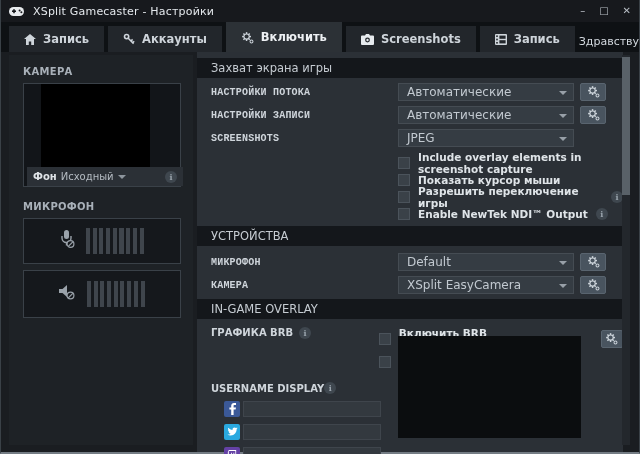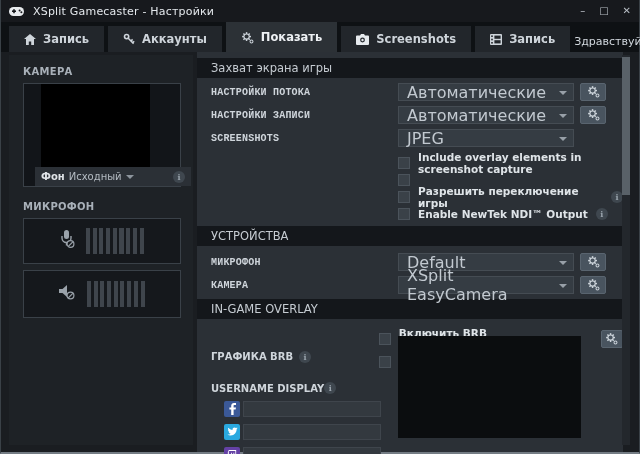--- a/index.html
+++ b/index.html
@@ -27,21 +27,21 @@
     border-top:4px solid #8d959d; display:inline-block; }
 
   
   .content { position:relative; height:400px; background:#1a1d21; }
 
   
   .sidebar { position:absolute; left:8px; top:3px; width:184px; height:390px; background:#1e2226; padding:11px 0 0 14px; }
   .side-label { font-size:10px; font-weight:bold; color:#a9b1b9; letter-spacing:.3px; }
   .cam-panel { margin-top:6px; width:158px; height:104px; border:1px solid #3a4148; background:#121519; position:relative; }
   .cam-video { position:absolute; left:17px; top:0; width:109px; height:85px; background:#000; }
-  .cam-bottom { position:absolute; left:11px; bottom:0; width:100%; height:19px; background:#2b3036;
+  .cam-bottom { position:absolute; left:3px; bottom:0; width:100%; height:19px; background:#2b3036;
     display:flex; align-items:center; padding:0 6px; gap:4px; font-size:10px; }
   .cam-bottom .b1 { font-weight:bold; color:#dfe3e7; }
   .cam-bottom .b2 { color:#b6bdc4; }
   .meter-panel { margin-top:6px; width:158px; height:46px; border:1px solid #3a4148; background:#15181c;
     display:flex; align-items:center; justify-content:center; gap:10px; }
   .bars { width:60px; height:26px;
     background:repeating-linear-gradient(90deg,#3f454c 0 4px,transparent 4px 6.7px); }
   .mt14 { margin-top:14px; }
 
   .info-icon { width:12px; height:12px; border-radius:50%; background:#3f474f; color:#9aa4ad;
@@ -50,31 +50,31 @@
   .cam-bottom .info-icon { margin-left:auto; }
 
   
   .main { position:absolute; left:196px; top:0; width:426px; height:400px; background:#2b3036; }
   .sec-header { margin-top:6px; height:20px; background:#14171b; display:flex; align-items:center;
     padding-left:14px; font-size:11.5px; color:#c6ccd2; }
   .row { display:flex; align-items:center; margin-top:5px; height:18px; }
   .row-label { width:201px; padding-left:14px; font-size:10px; font-weight:bold; color:#cfd5db; letter-spacing:.2px;
     display:flex; align-items:center; gap:6px;font-family:Liberation Mono, monospace; }
   .dropdown { position:relative; width:176px; height:18px; background:#353c43; border:1px solid #454c53;
-    display:flex; align-items:center; padding:0 18px 0 8px; font-size:16px; color:#c2c9d0; }
+    display:flex; align-items:center; padding:0 18px 0 8px; font-size:12px; color:#c2c9d0; }
   .dropdown .caret { position:absolute; right:6px; top:7px; border-top-color:#98a0a8; }
   .gear-btn { margin-left:6px; width:26px; height:18px; background:#49545f; border:1px solid #59646f;
     border-radius:2px; display:flex; align-items:center; justify-content:center; }
   .cb-row { display:flex; align-items:center; margin-left:201px; height:16px; margin-top:1px; gap:8px; }
   .cb { width:12px; height:12px; background:#3a4148; border:1px solid #4b535b; flex:none; }
   .cb-label { font-size:10.5px; font-weight:bold; color:#dfe4e8; display:flex; align-items:center; gap:6px; }
 
   .brb-block { display:flex; margin-top:8px; }
   .brb-left { width:201px; padding-left:14px; font-size:10px; font-weight:bold; color:#cfd5db;
-    display:flex; gap:6px; align-items:flex-start;margin-top:24px; }
+    display:flex; gap:6px; align-items:flex-start; }
   .brb-right { display:flex; flex-direction:column; gap:5px; }
   .brb-line1 { display:flex; align-items:center; gap:8px; }
   .brb-line1 .gear-btn { margin-left:74px; }
   .brb-line2 { display:flex; align-items:center; gap:8px; }
 
   .preview-box { position:absolute; left:201px; top:284px; width:183px; height:102px; background:#0b0d0f; }
 
   .username-block { margin-top:14px; padding-left:14px; position:relative; }
   .un-label { font-size:10px; font-weight:bold; color:#cfd5db; display:flex; align-items:center; }
   .social-row { display:flex; align-items:center; margin-top:7px; margin-left:13px; gap:3px; height:16px; }
@@ -137,21 +137,21 @@
               <circle cx="6" cy="6" r="2.6"></circle>
               <line x1="6" y1="1.2" x2="6" y2="10.8"></line>
               <line x1="1.2" y1="6" x2="10.8" y2="6"></line>
               <line x1="2.6" y1="2.6" x2="9.4" y2="9.4"></line>
               <line x1="9.4" y1="2.6" x2="2.6" y2="9.4"></line>
             </g>
             <circle cx="6" cy="6" r="2.2" fill="#2c3136"></circle>
             <circle cx="11.3" cy="11.3" r="1.6" fill="none" stroke="#ccd3da" stroke-width="1.1"></circle>
           </svg>
         </span>
-      <span>Показать</span>
+      <span>Включить</span>
     </div>
     <div class="tab">
       <span>
           <svg width="13" height="11" viewBox="0 0 13 11">
             <path d="M4 1.5 L5 0 H8 L9 1.5 H12 A1 1 0 0 1 13 2.5 V10 A1 1 0 0 1 12 11 H1 A1 1 0 0 1 0 10 V2.5 A1 1 0 0 1 1 1.5 Z" fill="#e6eaee"></path>
             <circle cx="6.5" cy="6" r="2.4" fill="#22262b"></circle>
             <circle cx="6.5" cy="6" r="1.2" fill="#e6eaee"></circle>
           </svg>
         </span>
       <span>Screenshots</span>
@@ -269,20 +269,21 @@
         </span>
       </div>
 
       <div style="margin-top:8px;">
         <div class="cb-row">
           <span class="cb"></span>
           <span class="cb-label">Include overlay elements in screenshot capture</span>
         </div>
         <div class="cb-row">
           <span class="cb"></span>
+          <span class="cb-label">Показать курсор мыши</span>
         </div>
         <div class="cb-row">
           <span class="cb"></span>
           <span class="cb-label">Разрешить переключение игры</span>
           <span class="info-icon">i</span>
         </div>
         <div class="cb-row">
           <span class="cb"></span>
           <span class="cb-label">Enable NewTek NDI™ Output</span>
           <span class="info-icon">i</span>

